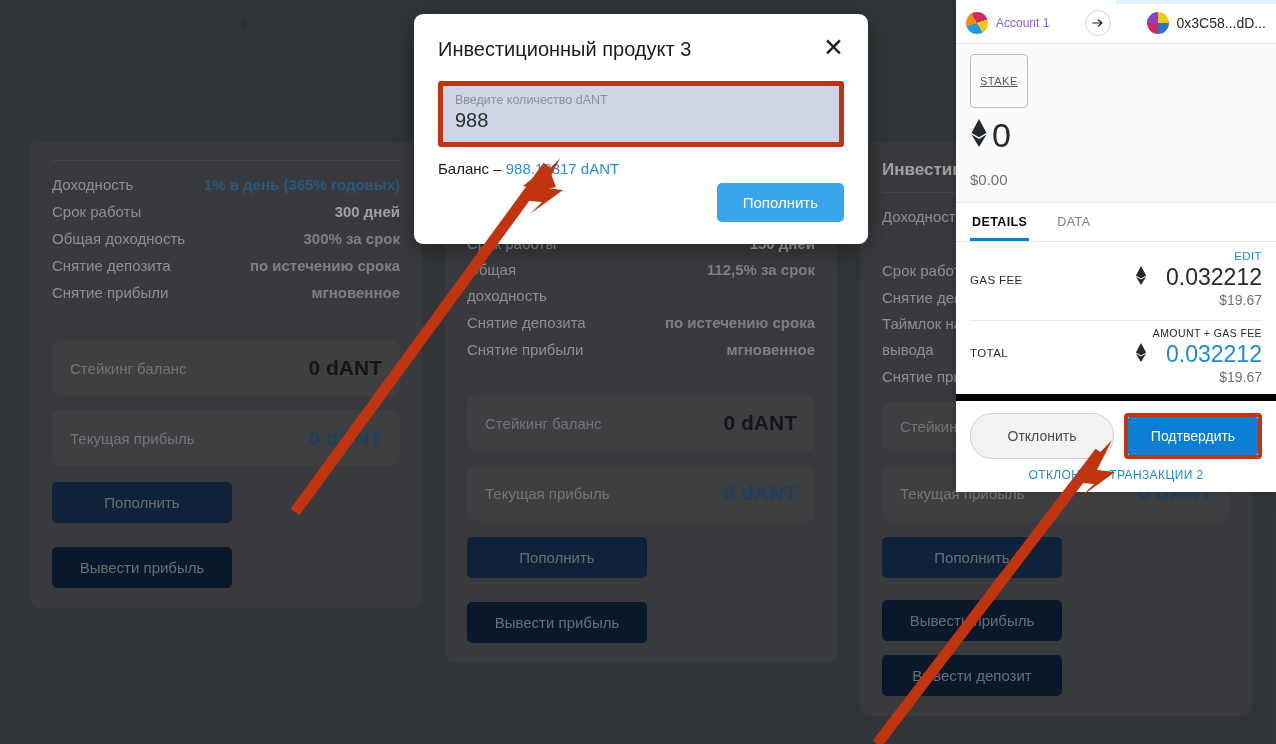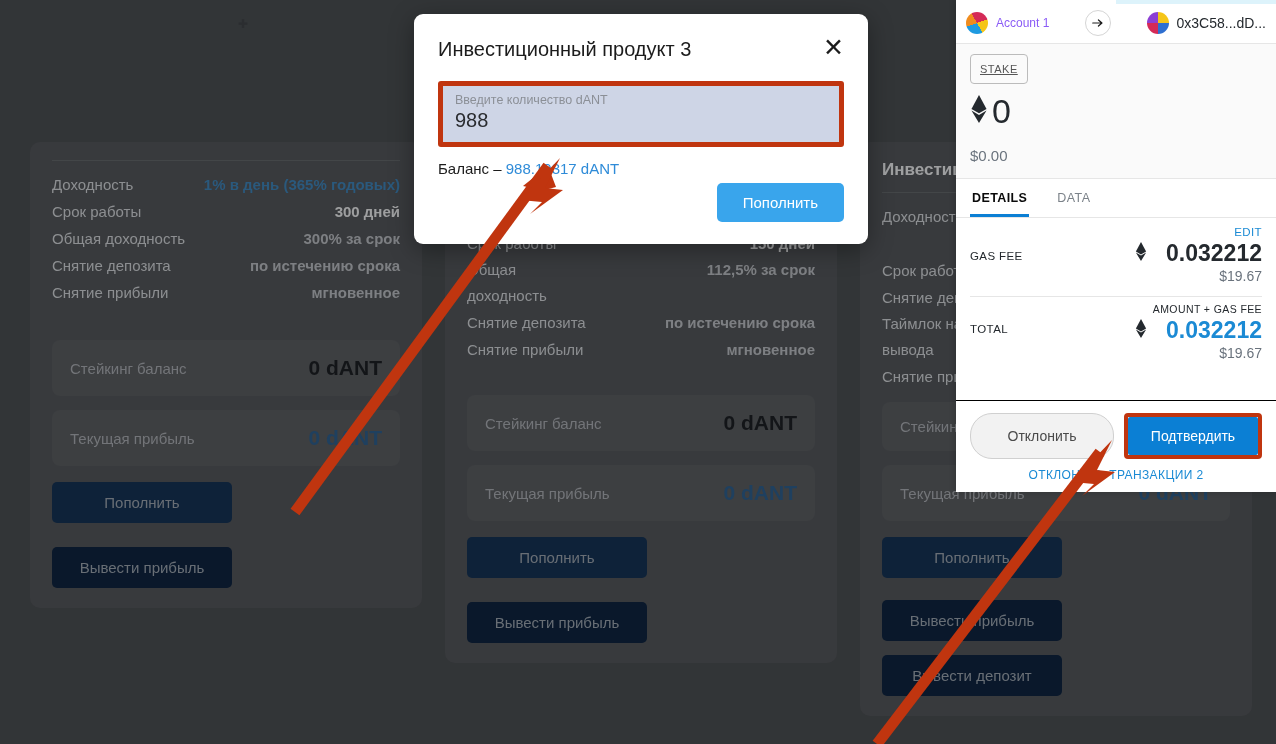--- a/index.html
+++ b/index.html
@@ -215,21 +215,21 @@
     padding: 10px 14px 14px 14px;
     border-bottom: 1px solid #e6e6e6;
   }
   .mm-stake-tag {
     display: inline-block;
     border: 1px solid #bbb;
     border-radius: 4px;
     font-size: 11px;
     letter-spacing: 0.5px;
     color: #555;
-    padding: 8px 9px;
+    padding: 20px 9px;
     text-decoration: underline;
   }
   .mm-eth-big {
     display: flex; align-items: center; gap: 4px;
     font-size: 34px; color: #24292e;
     margin-top: 8px;
   }
   .mm-fiat { font-size: 15px; color: #6a737d; margin-top: 16px; }
 
   .mm-tabs {
@@ -258,31 +258,31 @@
     padding-bottom: 2px;
   }
   .mm-fee-row {
     display: flex; justify-content: space-between; align-items: flex-start;
     padding-bottom: 8px;
   }
   .mm-fee-label { font-size: 11.5px; color: #24292e; letter-spacing: 0.4px; padding-top: 10px; }
   .mm-fee-right { text-align: right; }
   .mm-fee-eth {
     display: flex; align-items: center; justify-content: flex-end; gap: 19px;
-    font-size: 23px; color: #24292e; font-weight: bold;
+    font-size: 23px; color: #24292e;
   }
   .mm-fee-eth.blue { color: #1b8ad4; }
   .mm-fee-fiat { font-size: 14px; color: #6a737d; margin-top: 1px; }
   .mm-hr { height: 1px; background: #e6e6e6; margin: 4px 0 6px 0; }
   .mm-amt-gas {
     text-align: right; font-size: 10.5px; color: #24292e;
     letter-spacing: 0.4px; padding-bottom: 2px;
   }
   .mm-footer {
-    border-top: 1px solid #000000;
+    border-top: 7px solid #000000;
     padding: 12px 14px 10px 14px;
   }
   .mm-btn-row { display: flex; gap: 10px; }
   .mm-btn {
     flex: 1;
     border-radius: 22px;
     font-size: 14px;
     font-family: "Liberation Sans", sans-serif;
     padding: 11px 6px;
     cursor: pointer;

